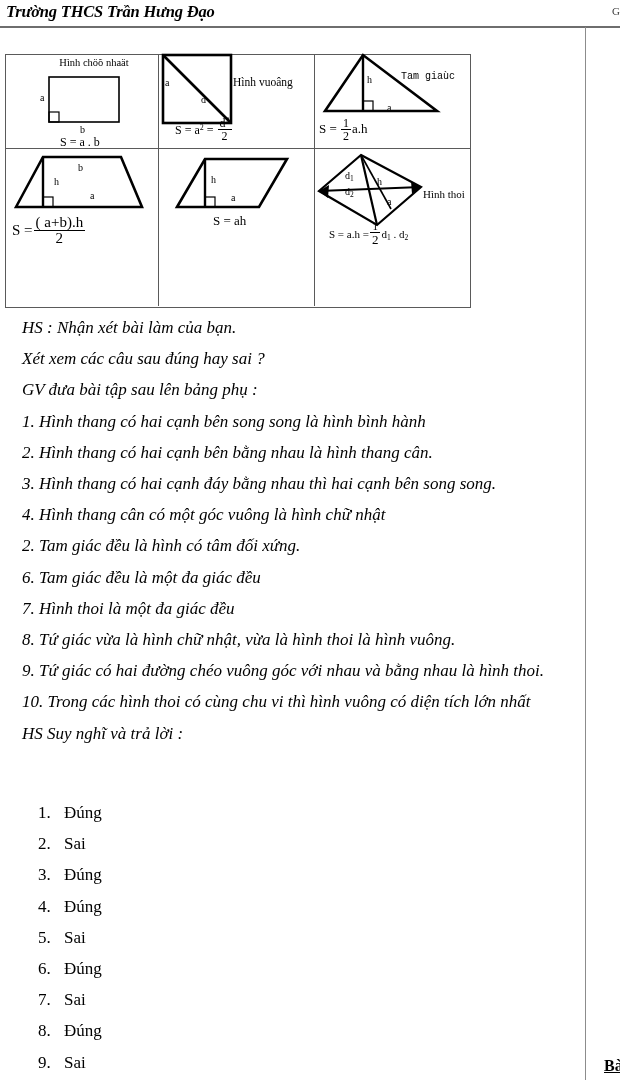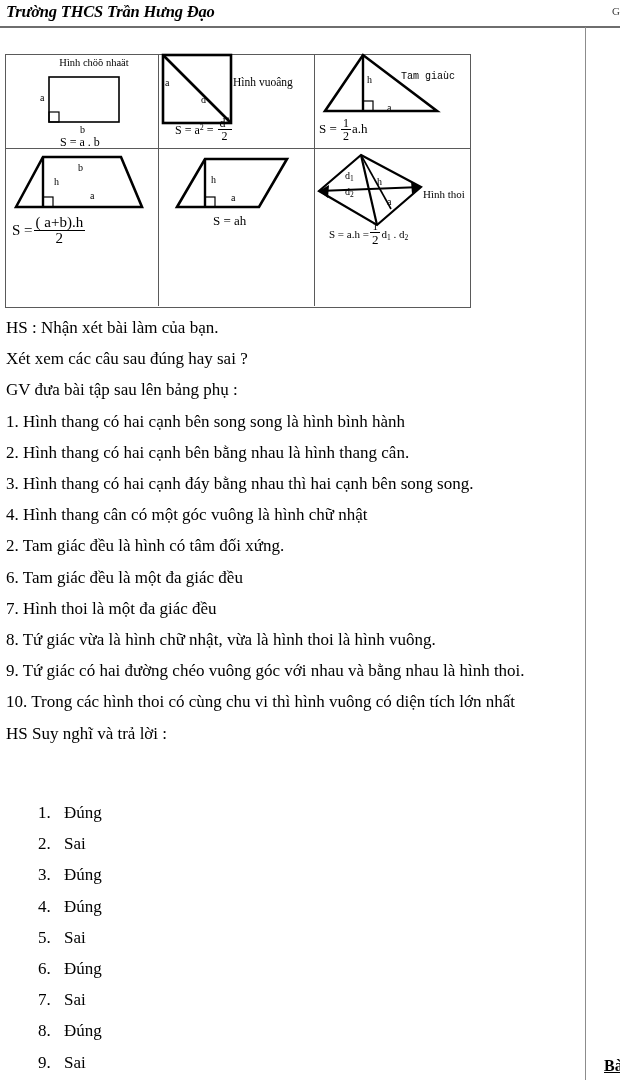--- a/index.html
+++ b/index.html
@@ -127,23 +127,24 @@
   .frac .num { display: block; border-bottom: 1.1px solid #000; padding: 0 2px; font-size: 12px; }
   .frac .den { display: block; padding: 0 2px; font-size: 12px; }
   .sub { font-size: 7.5px; vertical-align: -0.28em; }
   .sup { font-size: 8px; vertical-align: 0.45em; }
 
   svg { display: block; }
 
   
   .body-area {
     position: absolute;
-    left: 6px;
+    left: 22px;
     top: 312px;
     width: 573px;
+    font-style: italic;
   }
   .para {
     font-size: 17px;
     line-height: 31.2px;
     margin: 0;
     white-space: nowrap;
   }
   .para.wrap {
     white-space: normal;
     text-align: justify;

